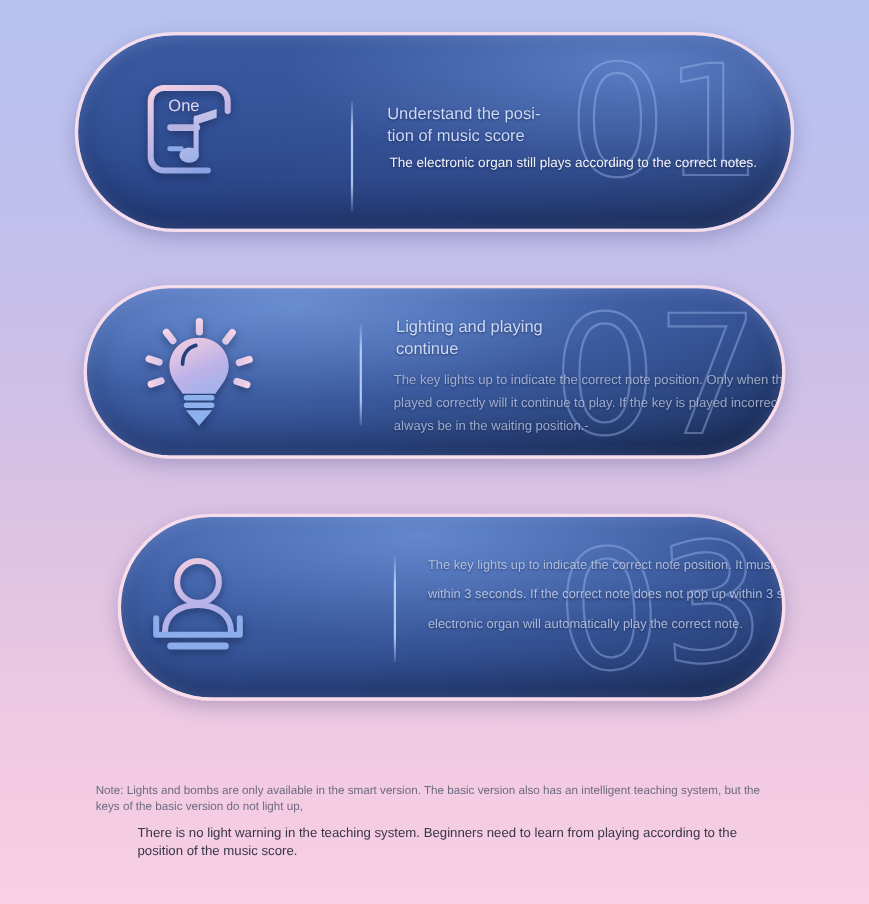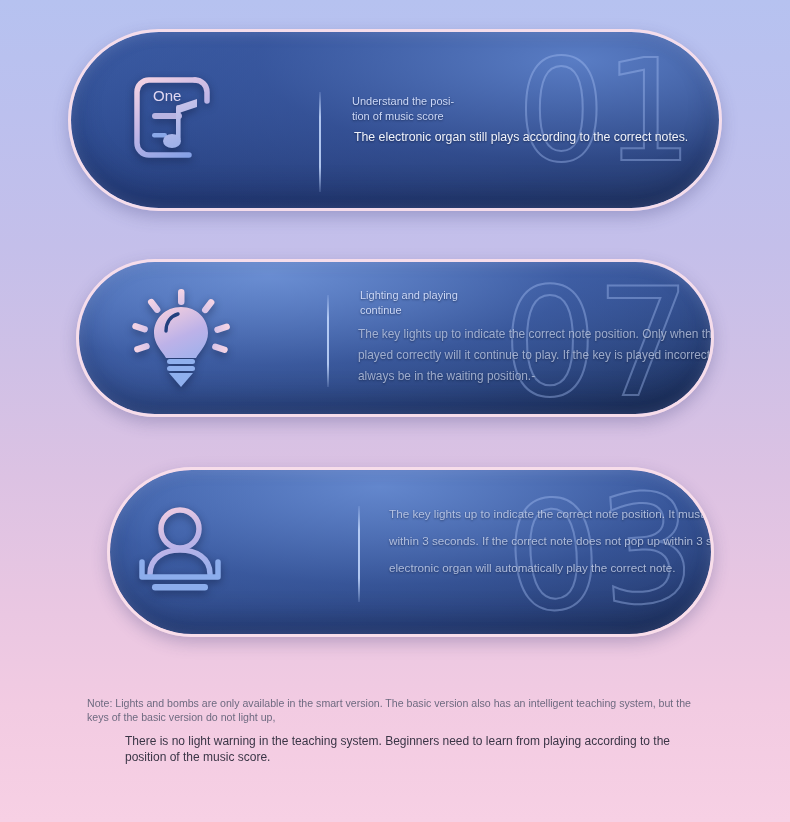--- a/index.html
+++ b/index.html
@@ -101,21 +101,21 @@
     width: 1.5px;
     background: linear-gradient(180deg, rgba(175,200,250,0.15), rgba(198,218,255,0.85) 25%, rgba(198,218,255,0.85) 75%, rgba(175,200,250,0.15));
   }
 
   
   .txt {
     position: absolute;
   }
   .title {
     color: #ccd8f7;
-    font-size: 11px;
+    font-size: 15px;
     line-height: 1.32;
     text-shadow: 0 1px 2px rgba(10,20,50,0.55);
     white-space: pre-line;
     margin: 0 0 7px 0;
     padding-left: 2px;
   }
   .body-muted {
     color: rgba(206,216,240,0.70);
     font-size: 11.5px;
     line-height: 1.35;
@@ -152,21 +152,21 @@
   
   .card3 { left: 107px; top: 467px; width: 607px; height: 170px; }
   .card3 .icon-box { left: 18px; width: 112px; height: 112px; }
   .card3 .divider { left: 248px; top: 36px; height: 96px; }
   .card3 .txt { left: 279px; top: 30px; width: 400px; }
 
   
   .note {
     position: absolute;
     left: 87px;
-    top: 696px;
+    top: 712px;
     width: 610px;
   }
   .note-top {
     color: #6e6a80;
     font-size: 10.6px;
     line-height: 1.34;
     margin: 0;
   }
   .note-sub {
     color: #3a3546;

